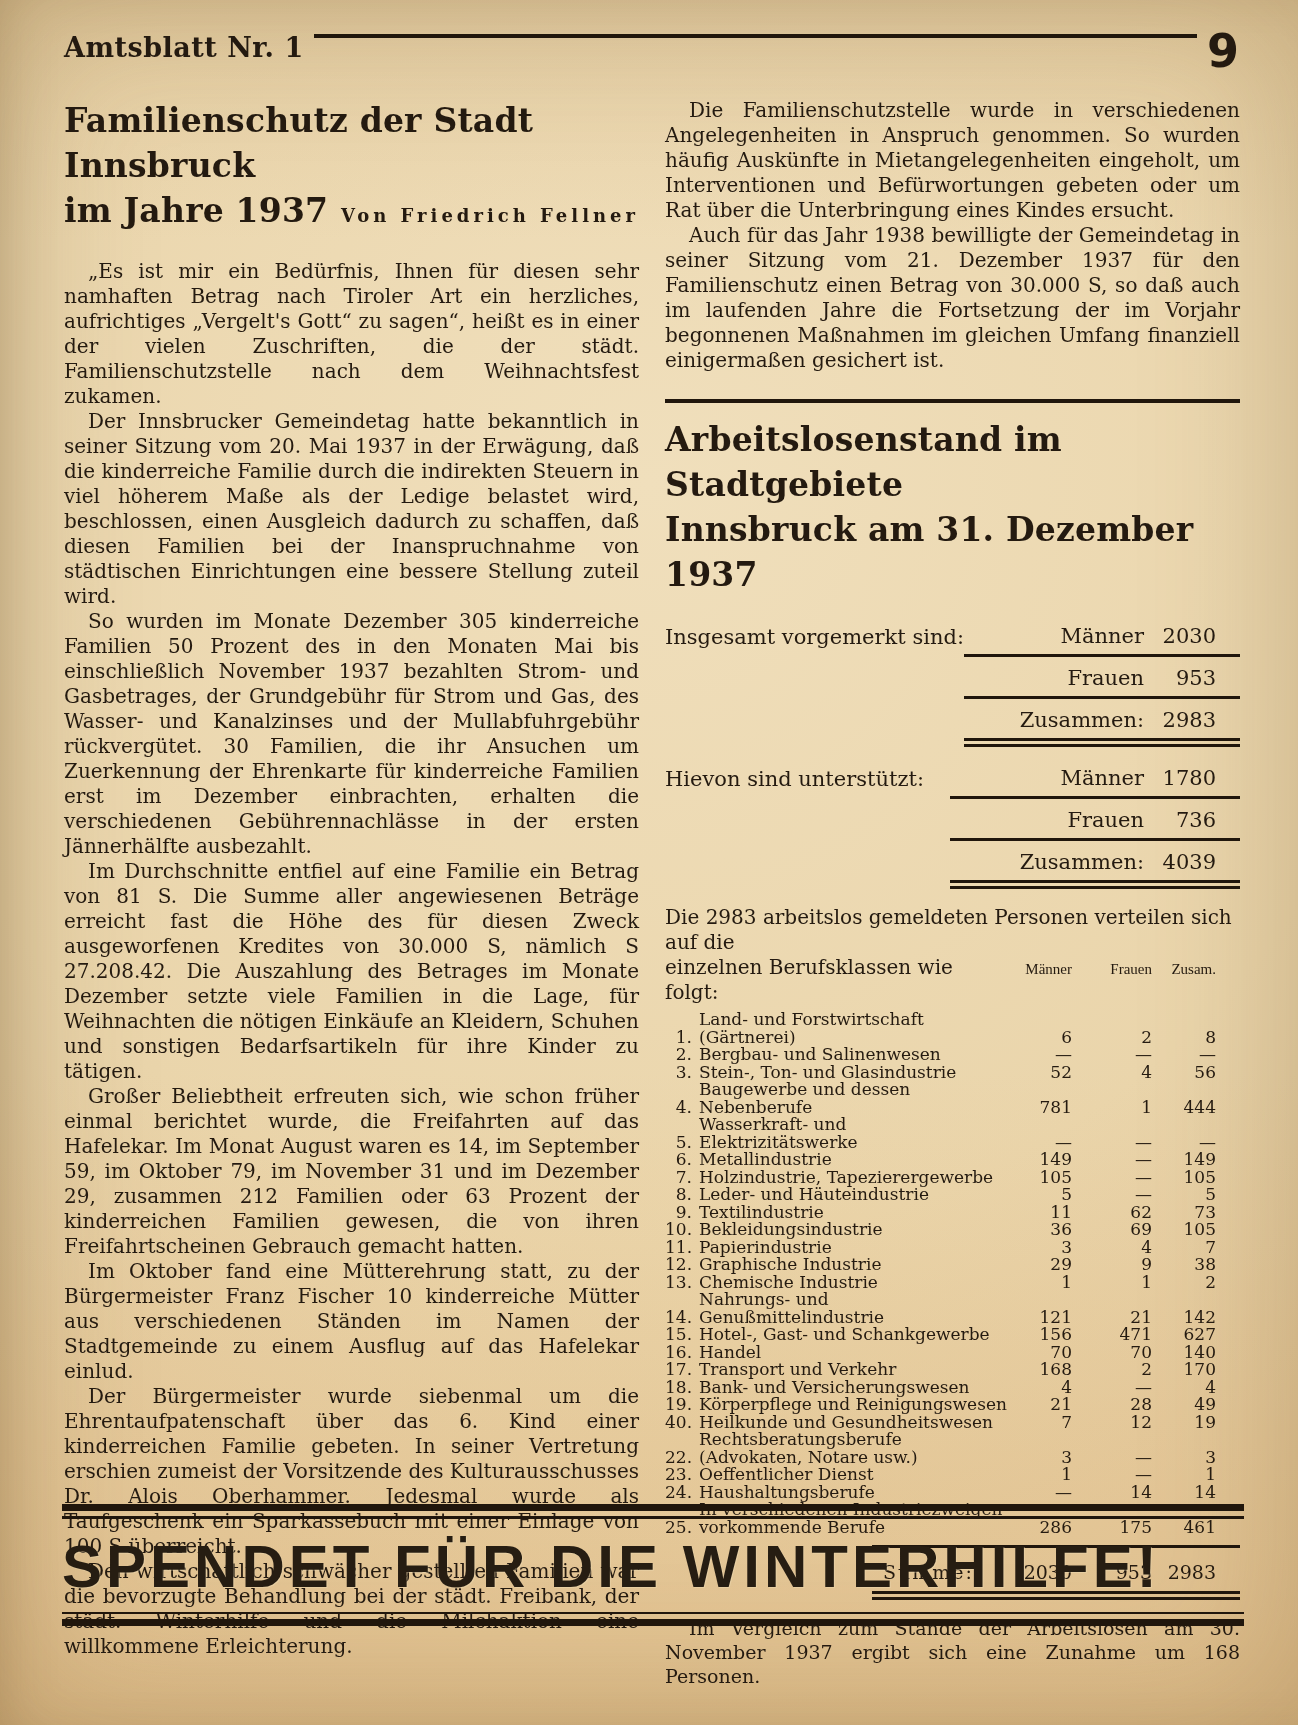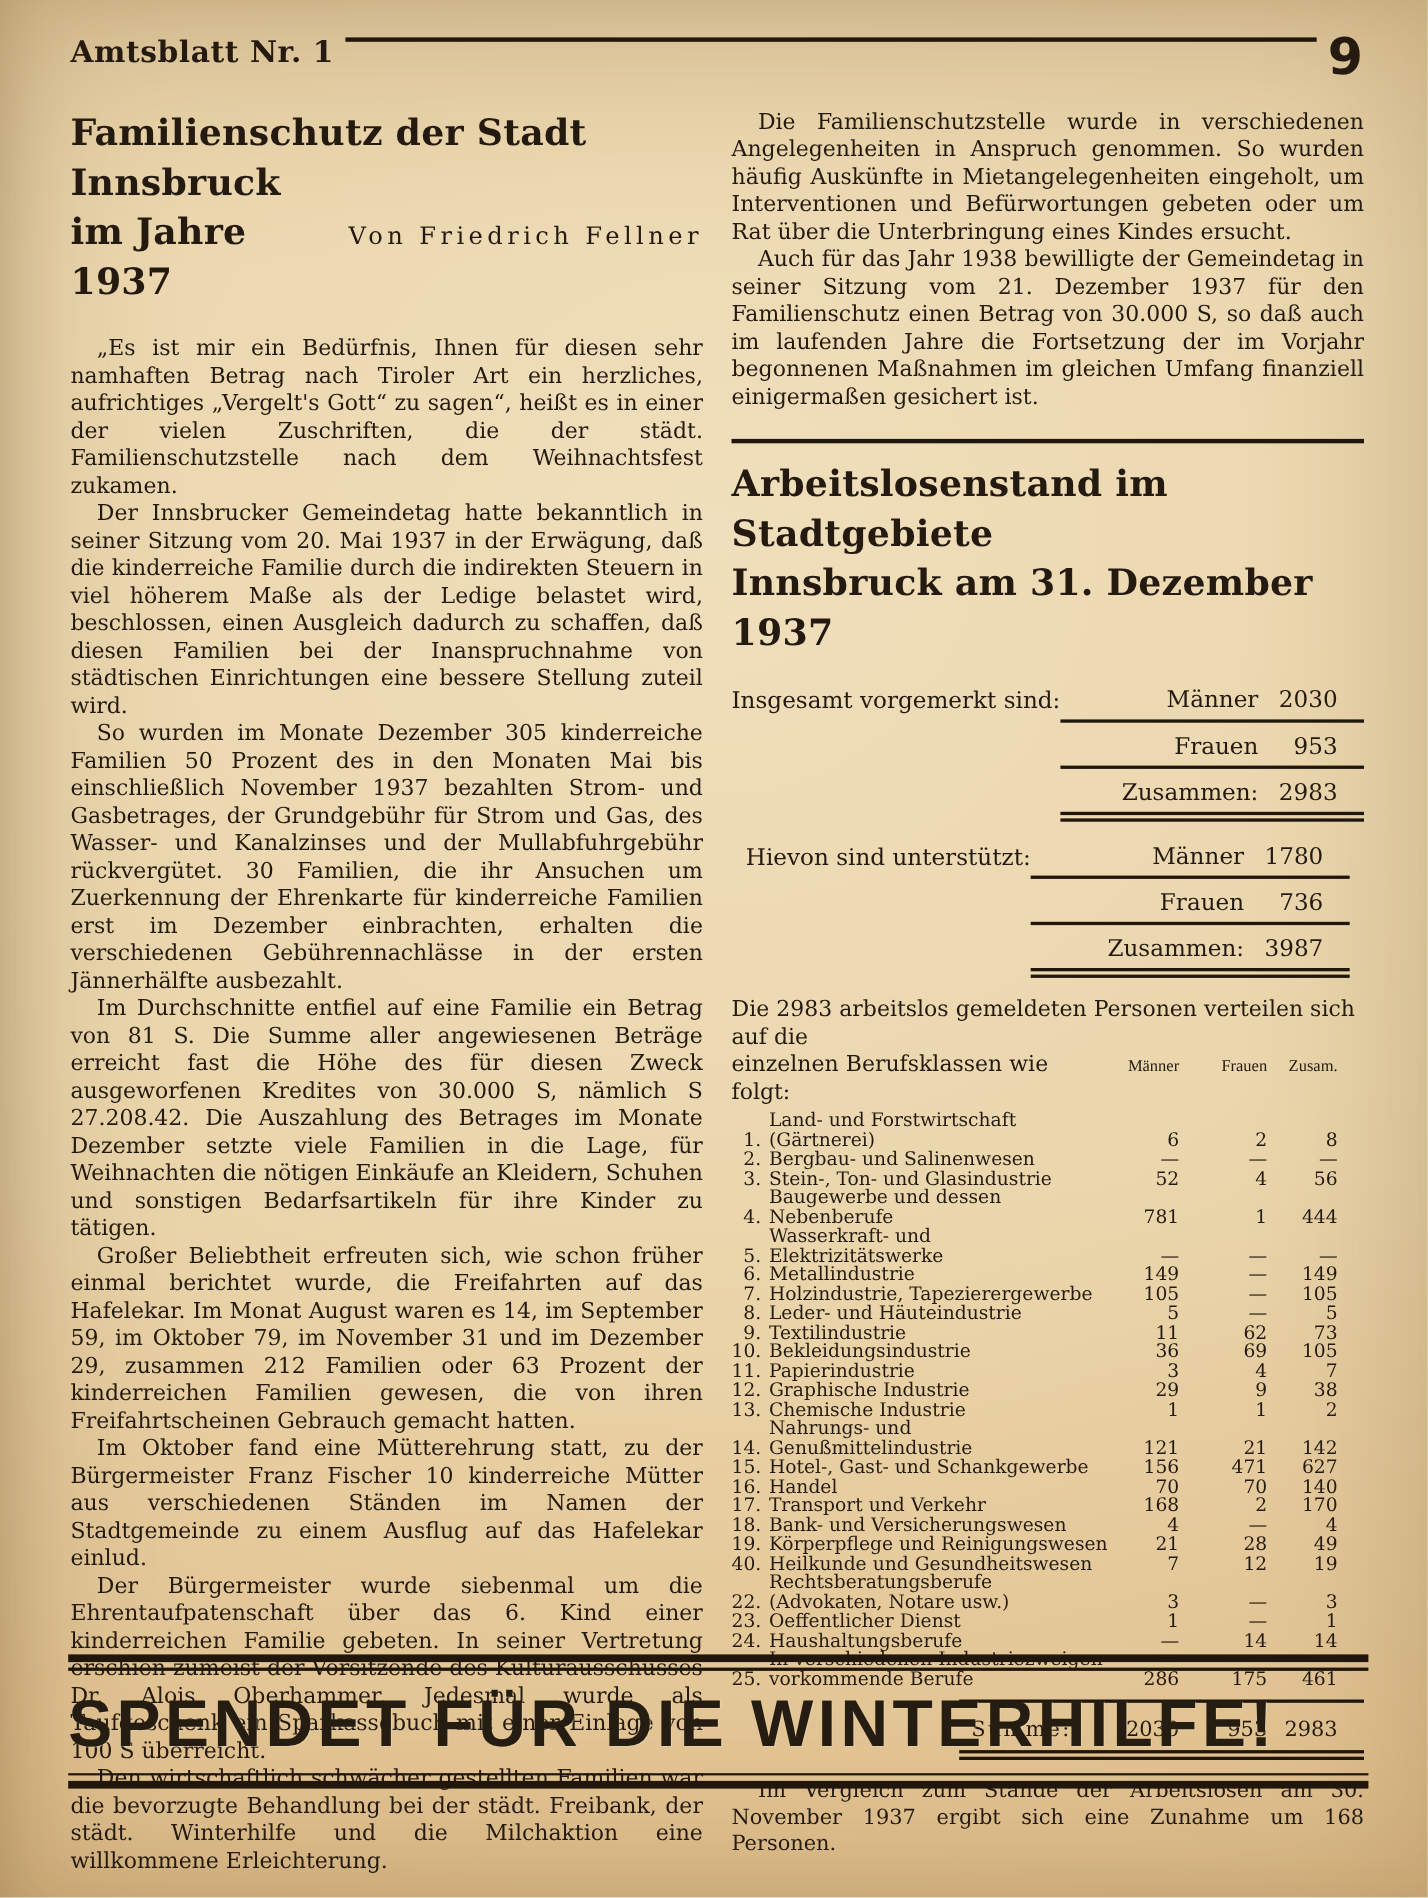--- a/index.html
+++ b/index.html
@@ -21,27 +21,27 @@
   .masthead { display: flex; align-items: flex-start; gap: 10px; height: 48px; }
   .mast-title { font-weight: bold; font-size: 27px; line-height: 1; padding-bottom: 3px; letter-spacing: .5px; white-space: nowrap; }
   .mast-rule { flex: 1; height: 4px; background: var(--rule, #1c130a); margin-bottom: 7px; }
   .page-num { font-family: "DejaVu Sans", sans-serif; font-weight: bold; font-size: 46px; line-height: .78; letter-spacing: 1px; }
   
   .columns { display: flex; gap: 26px; margin-top: 16px; }
   .col { width: 575px; }
   .art-title { margin-bottom: 26px; }
   .t-line { font-size: 33px; font-weight: bold; line-height: 45px; letter-spacing: .2px; }
   .t-line2-row { display: flex; align-items: baseline; justify-content: space-between; }
-  .byline { font-size: 22px; font-weight: normal; letter-spacing: 4px; white-space: nowrap; }
+  .byline { font-size: 18px; font-weight: bold; letter-spacing: 4px; white-space: nowrap; }
   .body-text p { margin: 0; text-align: justify; text-indent: 24px; font-size: 20px; line-height: 25px; hyphens: none; }
   
   .section-rule { height: 4px; background: var(--rule, #1c130a); margin: 26px 0 14px; }
   .sec-title { margin: 0 0 18px; font-size: 33px; font-weight: bold; line-height: 45px; letter-spacing: .2px; }
   .stats-block { display: flex; justify-content: space-between; }
-  .stats-block + .stats-block { margin-top: 10px; justify-content: center; }
+  .stats-block + .stats-block { margin-top: 10px; }
   .stats-caption { font-size: 21px; padding-top: 10px; white-space: nowrap; }
   .stat-rows { width: 290px; }
   .stat-row { display: flex; justify-content: flex-end; align-items: baseline; gap: 16px;
               padding: 9px 24px 6px 0; border-bottom: 3px solid var(--rule, #1c130a); font-size: 21px; }
   .stat-row .v { min-width: 56px; text-align: right; }
   .stat-row.total { border-bottom: 9px double var(--rule, #1c130a); }
   .table-intro { margin-top: 16px; font-size: 20px; line-height: 25px; }
   .intro-l2 { display: flex; align-items: baseline; }
   .tbl-headers { display: flex; margin-left: auto; font-family: "Liberation Serif", serif; font-size: 15px; }
   .tbl-headers .h { text-align: right; }
@@ -148,21 +148,21 @@
           <div class="stat-row">
             <span>Männer</span>
             <span class="v">1780</span>
           </div>
           <div class="stat-row">
             <span>Frauen</span>
             <span class="v">736</span>
           </div>
           <div class="stat-row total">
             <span>Zusammen:</span>
-            <span class="v">3987</span>
+            <span class="v">4039</span>
           </div>
         </div>
       </div>
 
       <div class="table-intro">
         <div>Die 2983 arbeitslos gemeldeten Personen verteilen sich auf die</div>
         <div class="intro-l2">
           <span>einzelnen Berufsklassen wie folgt:</span>
           <span class="tbl-headers">
             <span class="h h-m">Männer</span>

